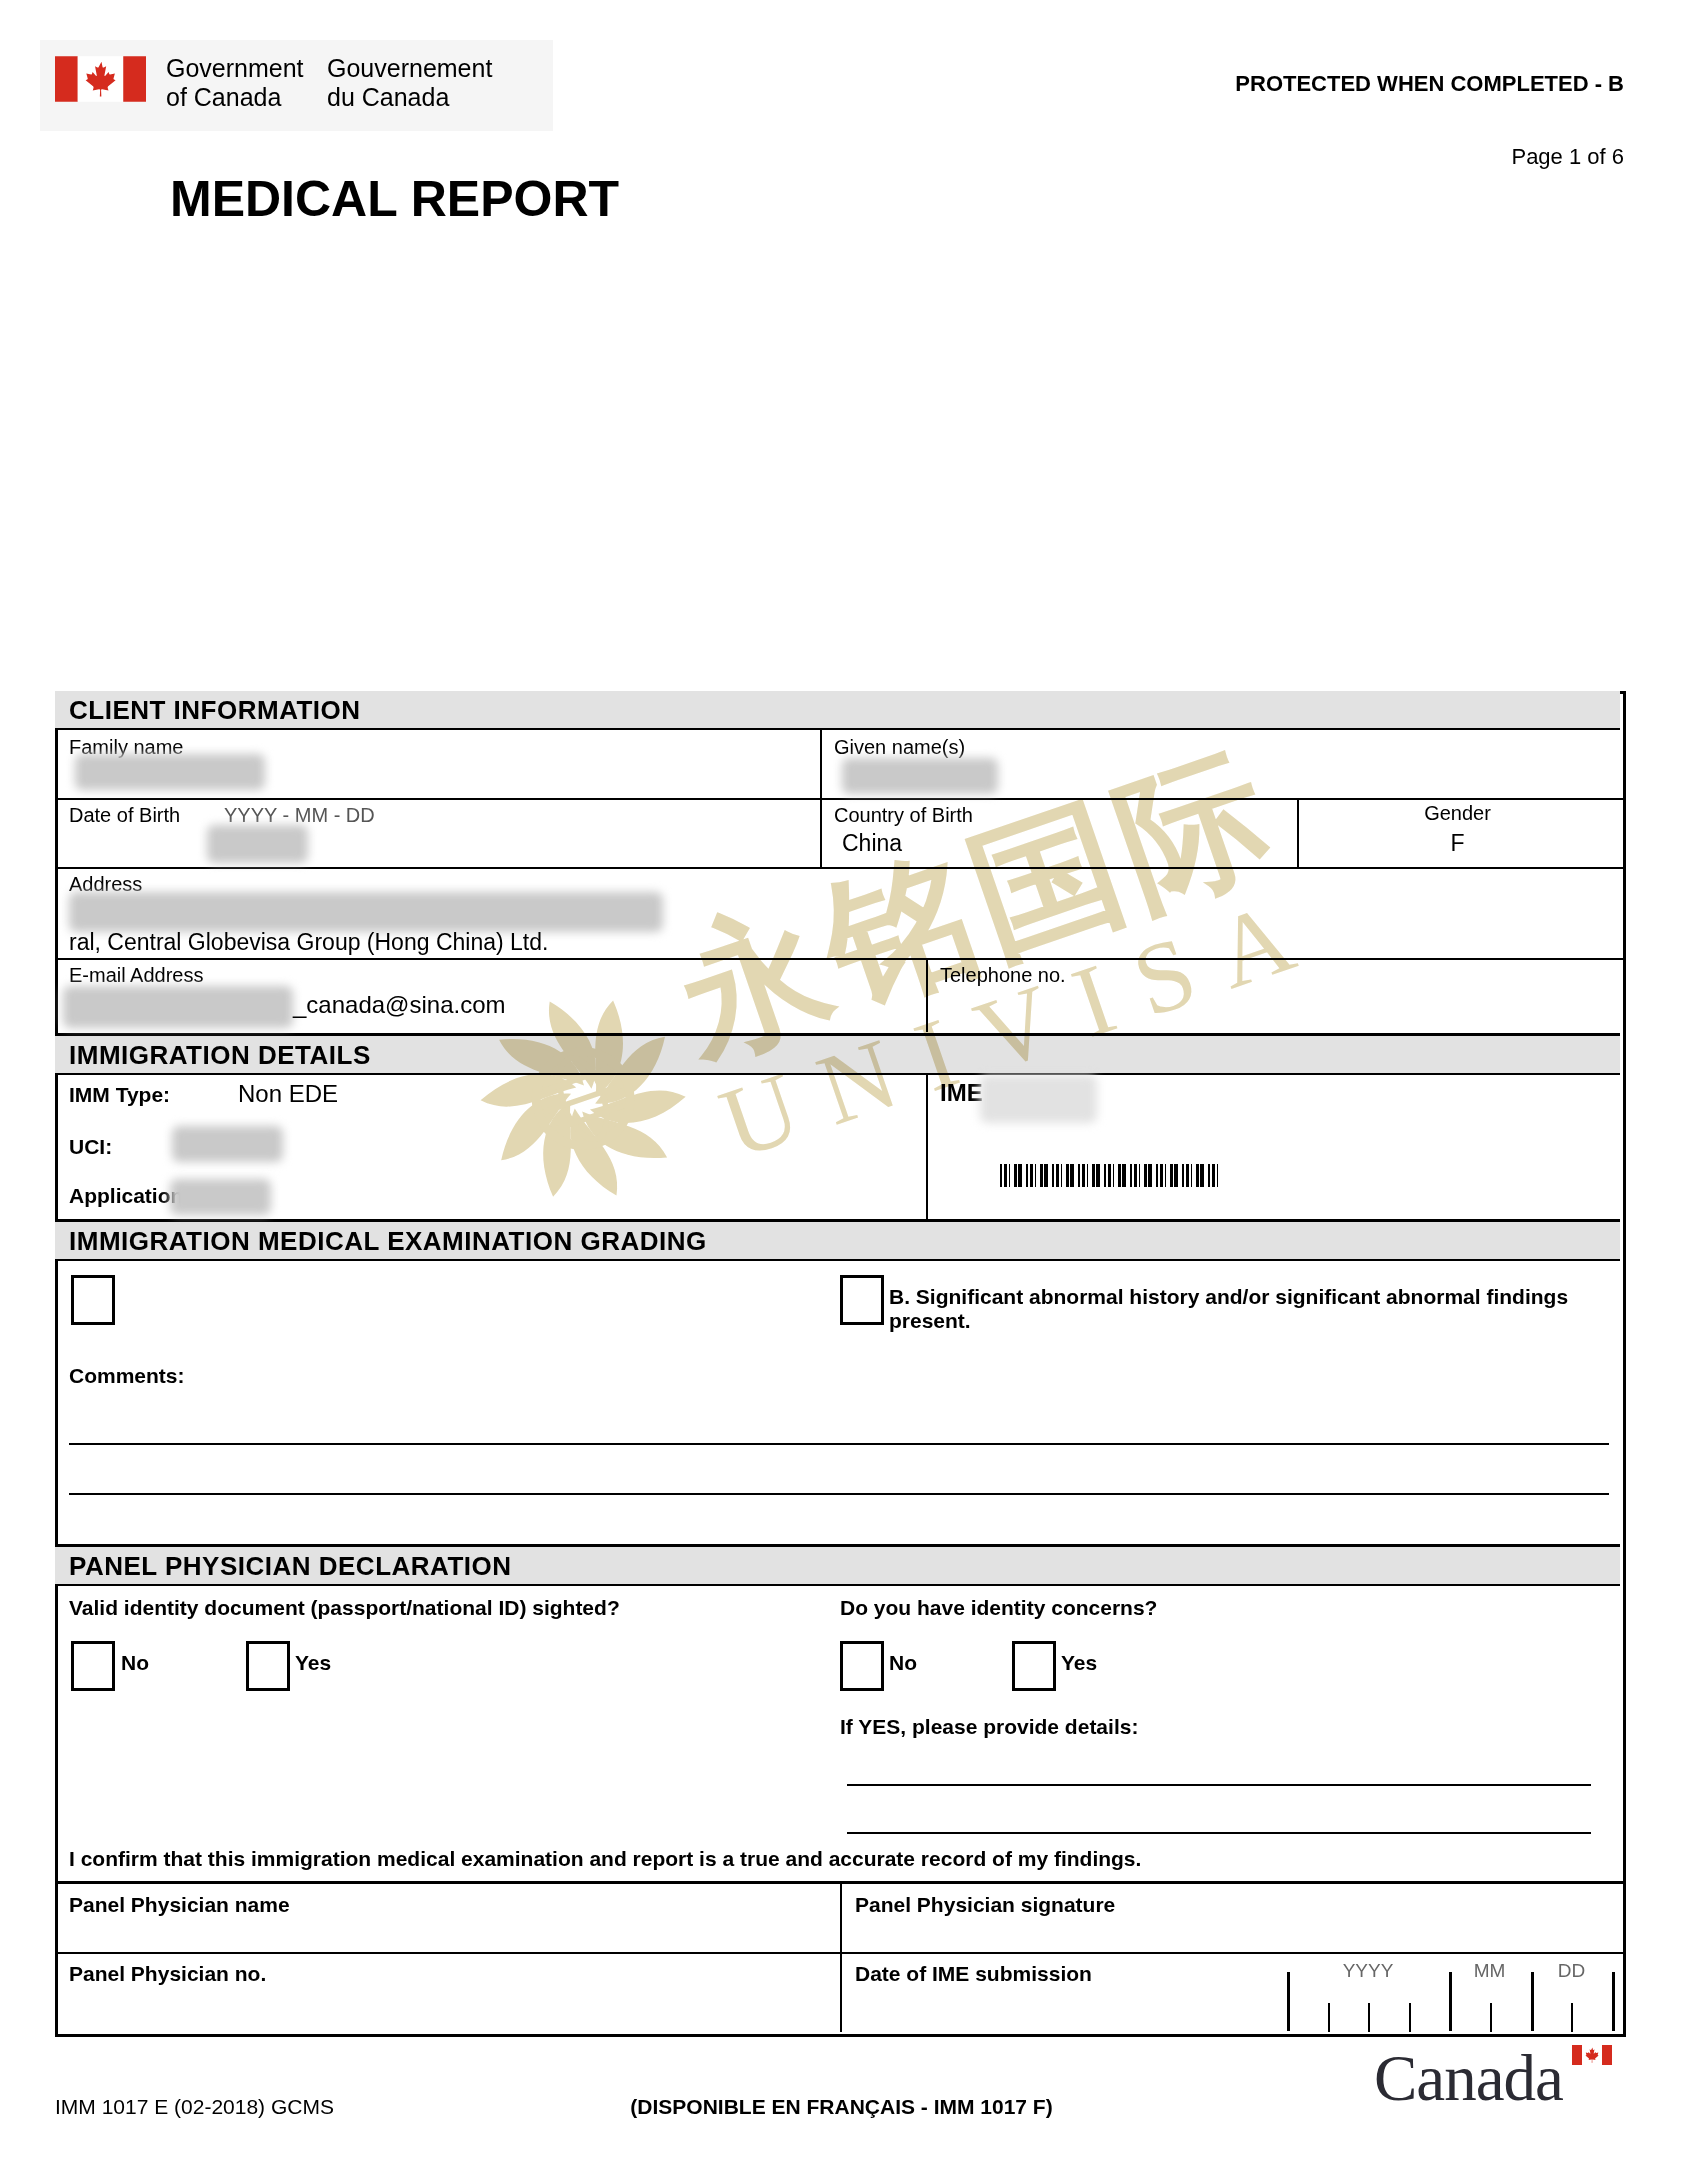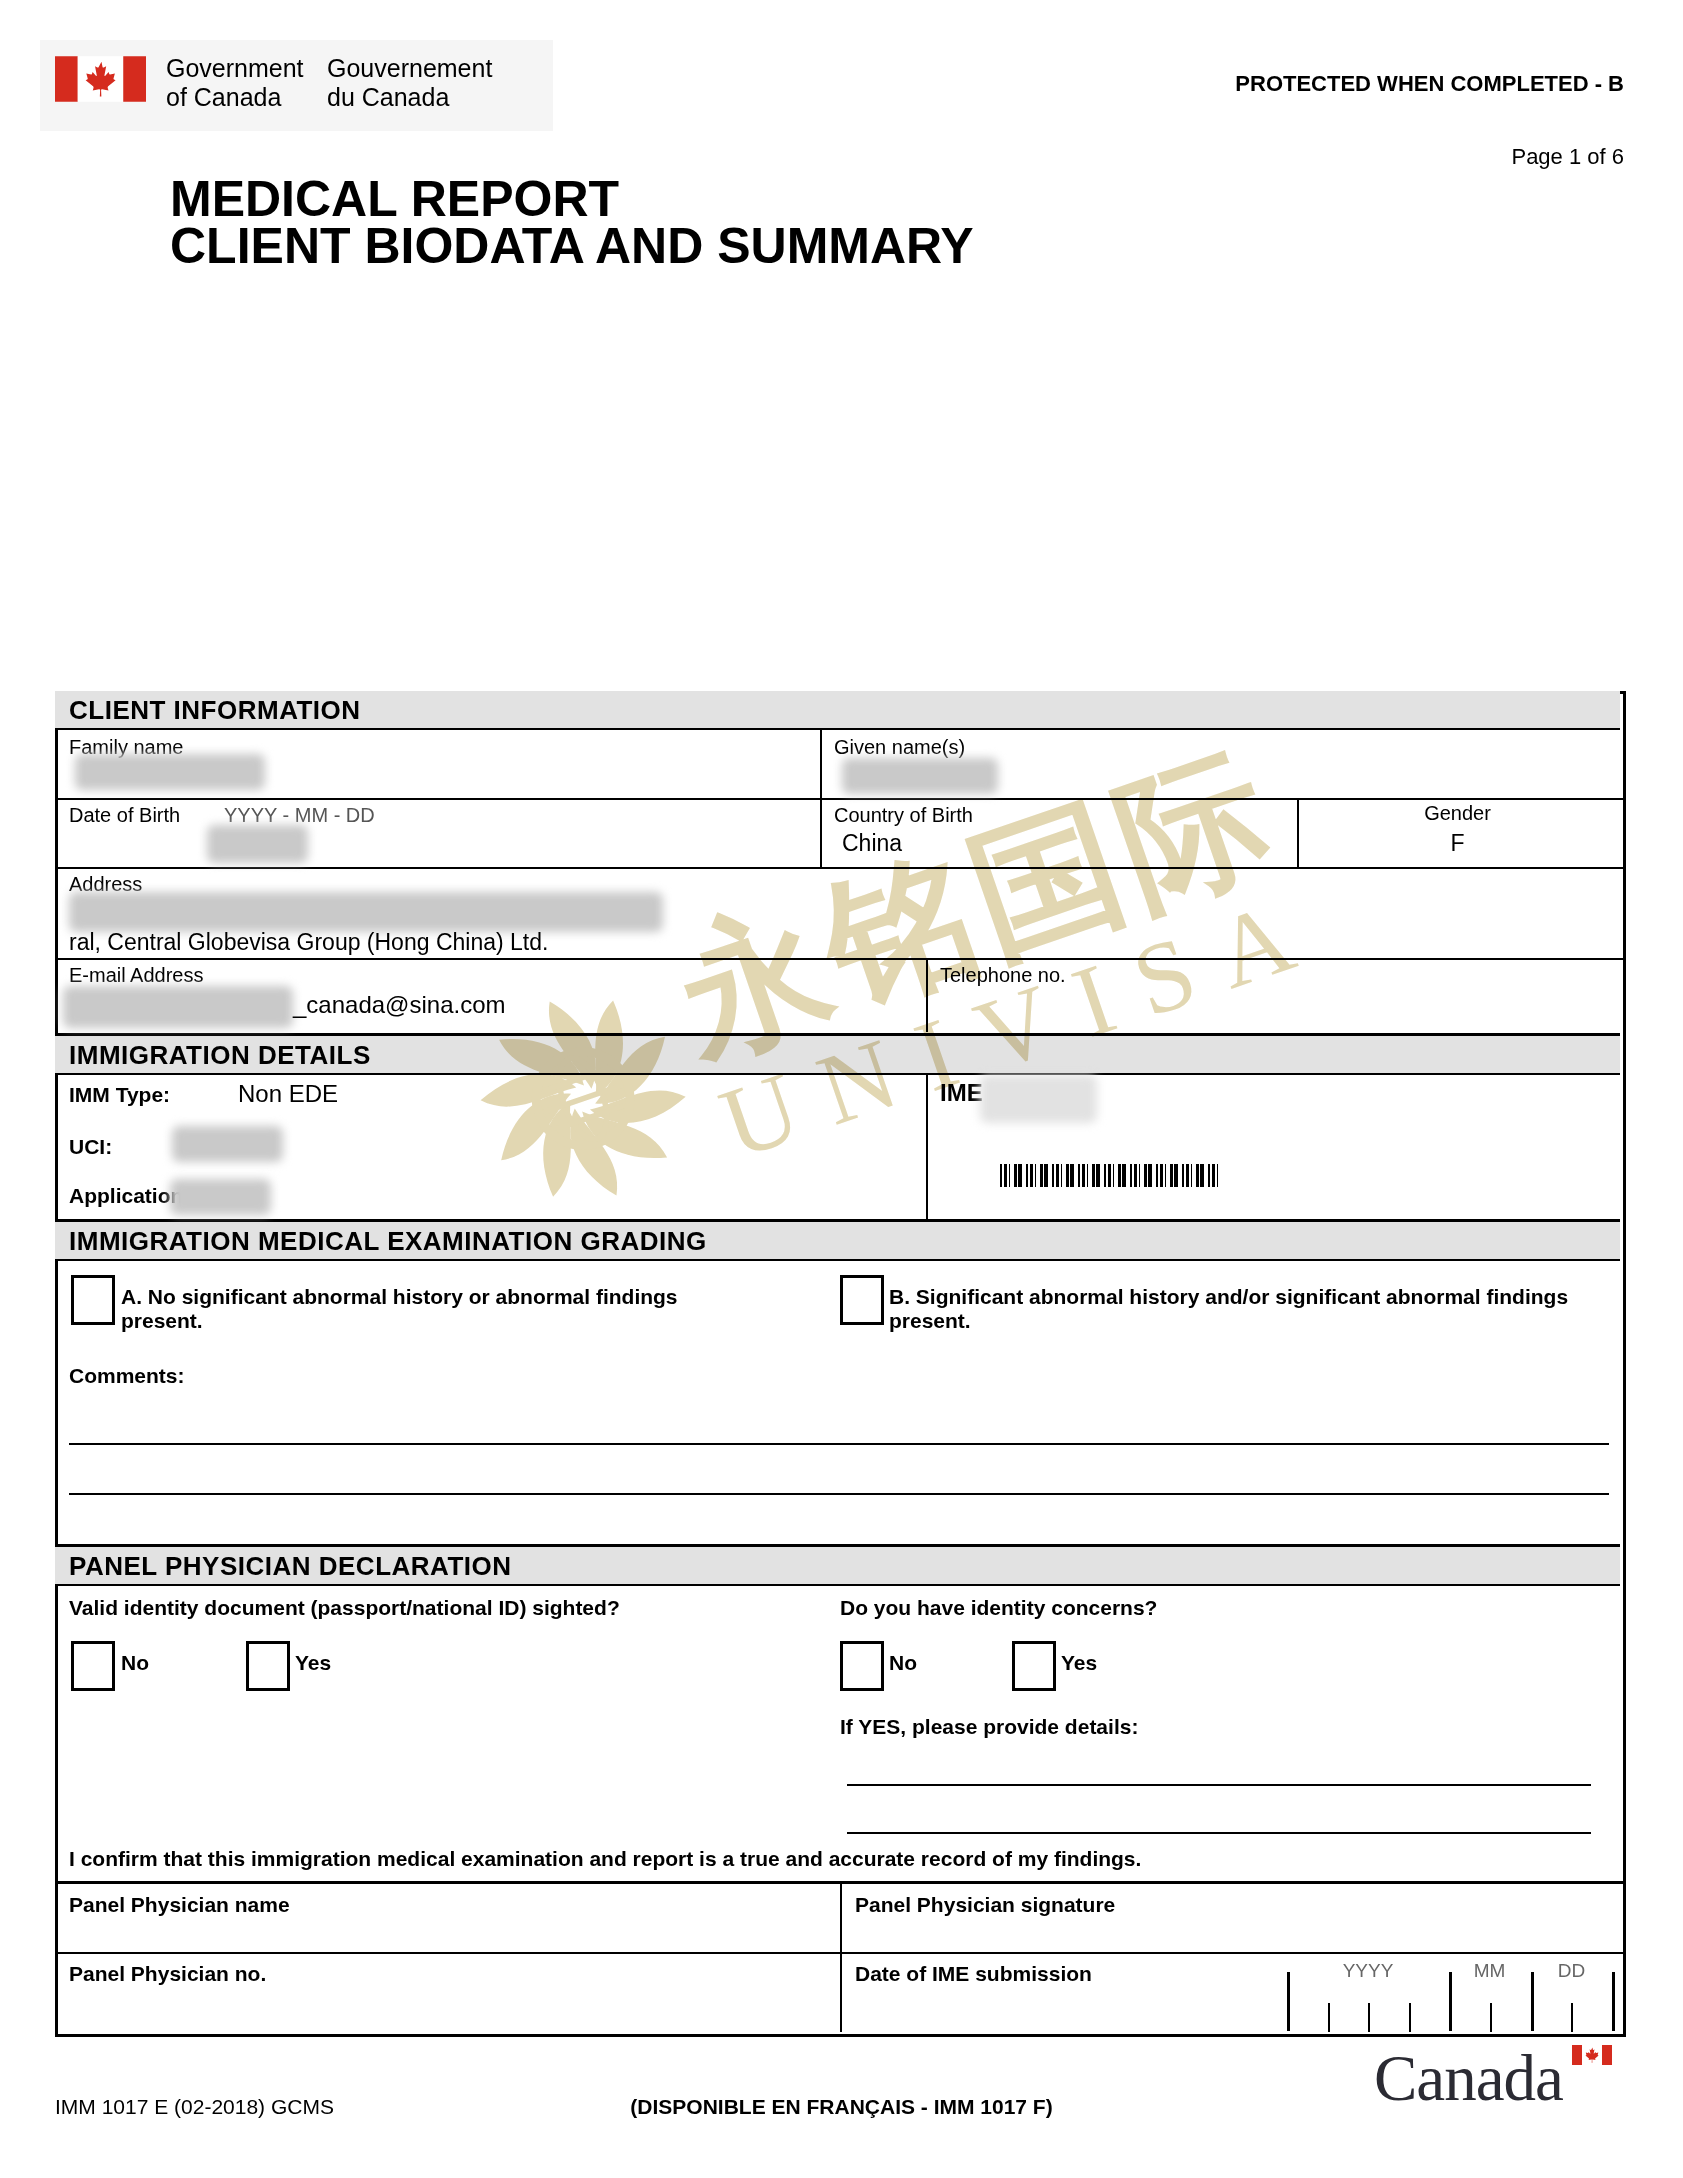--- a/index.html
+++ b/index.html
@@ -73,21 +73,20 @@
   <div class="abs" style="left:327px;top:54px;font-size:25px;line-height:29px;">
     <div>Gouvernement</div>
     <div>du Canada</div>
   </div>
 
   <div class="abs bold" style="left:891px;top:71px;width:733px;text-align:right;font-size:22px;">PROTECTED WHEN COMPLETED -  B</div>
   <div class="abs" style="left:891px;top:144px;width:733px;text-align:right;font-size:22px;">Page 1 of 6</div>
 
   <div class="abs bold" style="left:170px;top:176px;font-size:50px;line-height:47px;">
     <div>MEDICAL REPORT</div>
-    <div>CLIENT BIODATA AND SUMMARY</div>
   </div>
 
 
   <div class="abs" style="left:55px;top:691px;width:1565px;height:1340px;border:3px solid #000;"></div>
 
   <div class="band" style="top:691px;border-top:none;">
     <span>CLIENT INFORMATION</span>
   </div>
   <div class="band" style="top:1033px;">
     <span>IMMIGRATION DETAILS</span>
@@ -144,21 +143,20 @@
   <div class="redact" style="left:172px;top:1126px;width:111px;height:36px;"></div>
 
   <div class="abs bold" style="left:69px;top:1184px;font-size:21px;">Application no.:</div>
   <div class="redact" style="left:170px;top:1179px;width:101px;height:36px;"></div>
 
   <div class="abs bold" style="left:940px;top:1079px;font-size:24px;">IME no:</div>
   <div class="redact light" style="left:980px;top:1075px;width:117px;height:48px;"></div>
   <div class="barcode"></div>
 
   <div class="checkbox" style="left:71px;top:1275px;"></div>
-  <div class="cb-label" style="left:121px;top:1285px;width:644px;">A. No significant abnormal history or abnormal findings present.</div>
 
   <div class="checkbox" style="left:840px;top:1275px;"></div>
   <div class="cb-label" style="left:889px;top:1285px;width:733px;">B. Significant abnormal history and/or significant abnormal findings present.</div>
 
   <div class="abs bold" style="left:69px;top:1364px;font-size:21px;">Comments:</div>
   <div class="rule" style="left:69px;top:1443px;width:1540px;"></div>
   <div class="rule" style="left:69px;top:1493px;width:1540px;"></div>
 
   <div class="abs bold" style="left:69px;top:1596px;font-size:21px;">Valid identity document (passport/national ID) sighted?</div>
   <div class="checkbox" style="left:71px;top:1641px;"></div>

